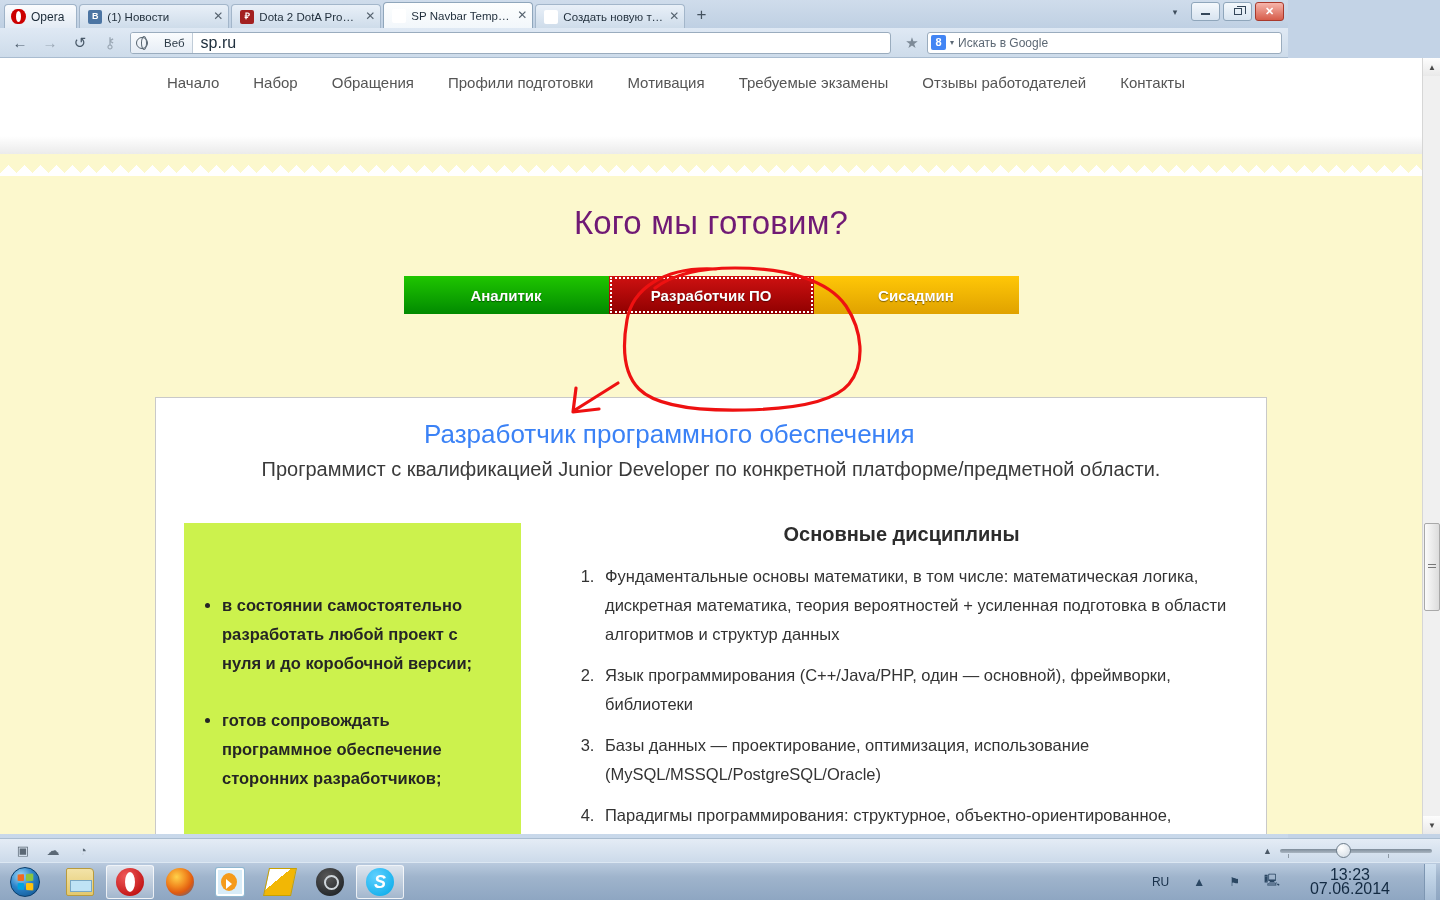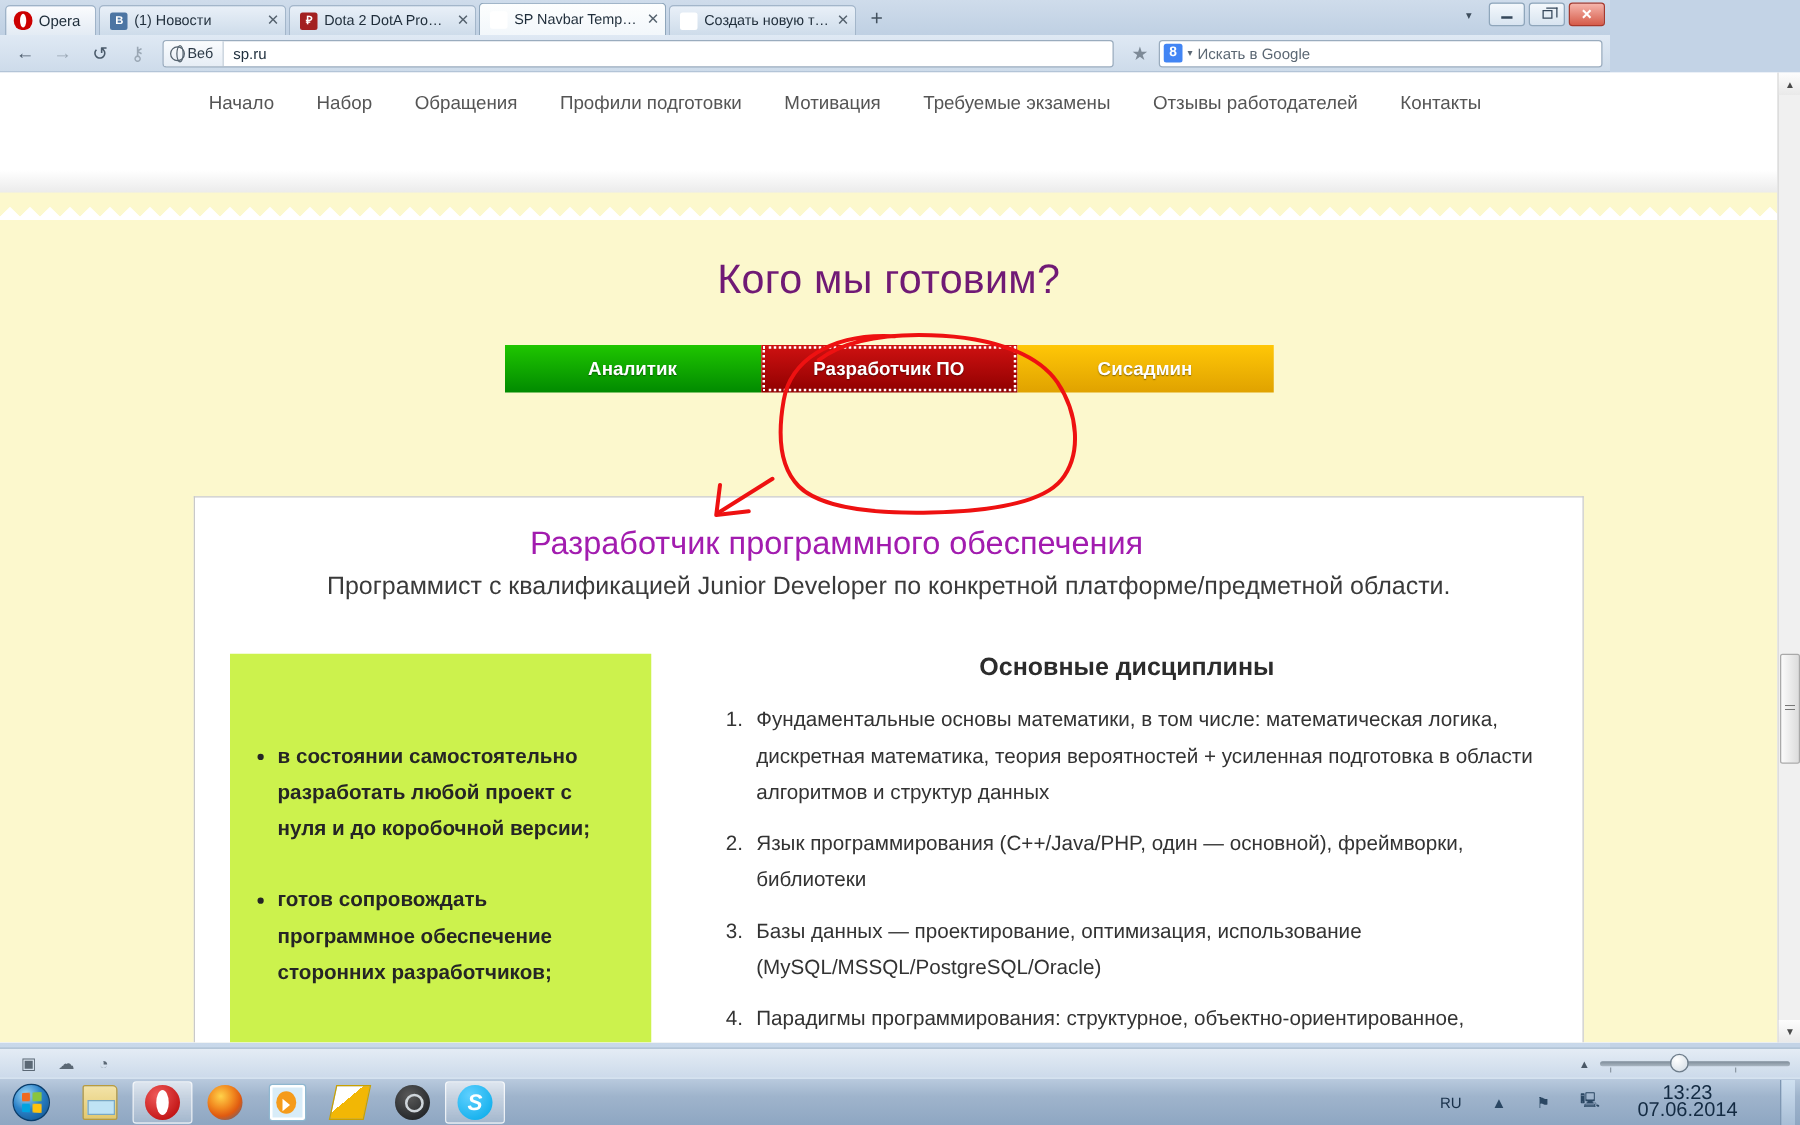--- a/index.html
+++ b/index.html
@@ -119,32 +119,32 @@
     display: flex; align-items: center; justify-content: center;
     font-size: 15px; color: #4a5a6a;
   }
   .navbtn.dim { color: #9aa7b4; }
   .urlwrap {
     flex: 1 1 auto; height: 22px; margin: 0 6px 0 4px;
     background: #fff; border: 1px solid #9aacbe; border-radius: 3px;
     display: flex; align-items: center; overflow: hidden;
   }
   .badge-web {
-    display: flex; align-items: center; gap: 2px;
+    display: flex; align-items: center; gap: 16px;
     height: 20px; padding: 0 7px 0 5px;
     background: linear-gradient(to bottom,#fafcfe,#e6edf5);
     border-right: 1px solid #c0ccd8;
     font-size: 11.5px; color: #2c3a47;
   }
   .globe {
     width: 12px; height: 12px; border-radius: 50%;
     border: 1.5px solid #55636f; position: relative;
   }
   .globe::after{content:"";position:absolute;left:3.5px;top:-1.5px;width:4px;height:12px;border:1.5px solid #55636f;border-radius:50%;}
-  .urltext { padding-left: 8px; font-size: 12px; color: #20303e; }
+  .urltext { padding-left: 8px; font-size: 16px; color: #20303e; }
   .star {
     width: 26px; height: 22px; display: flex; align-items: center; justify-content: center;
     color: #7d8a97; font-size: 15px;
   }
   .searchwrap {
     width: 355px; height: 22px;
     background: #fff; border: 1px solid #9aacbe; border-radius: 3px;
     display: flex; align-items: center; gap: 4px; padding-left: 3px;
   }
   .gicon {
@@ -250,21 +250,21 @@
   .rightcol ol { padding-left: 34px; }
   .rightcol ol li {
     font-size: 16.5px; color: #333; line-height: 29px;
     margin-bottom: 12px; padding-left: 6px;
   }
 
   
   .annot { position: absolute; left: 0; top: 0; width: 1422px; height: 776px; pointer-events: none; }
   .annot-text {
     position: absolute; left: 424px; top: 361px;
-    font-size: 26px; color: #a21caf; white-space: nowrap;
+    font-size: 26px; color: #3b82f6; white-space: nowrap;
   }
 
   
   .vscroll {
     position: absolute; right: 0; top: 0; width: 18px; height: 776px;
     background: #f0f0f0; border-left: 1px solid #d6d6d6;
   }
   .vs-arrow {
     width: 18px; height: 18px; display: flex; align-items: center; justify-content: center;
     font-size: 8px; color: #4a4a4a;

